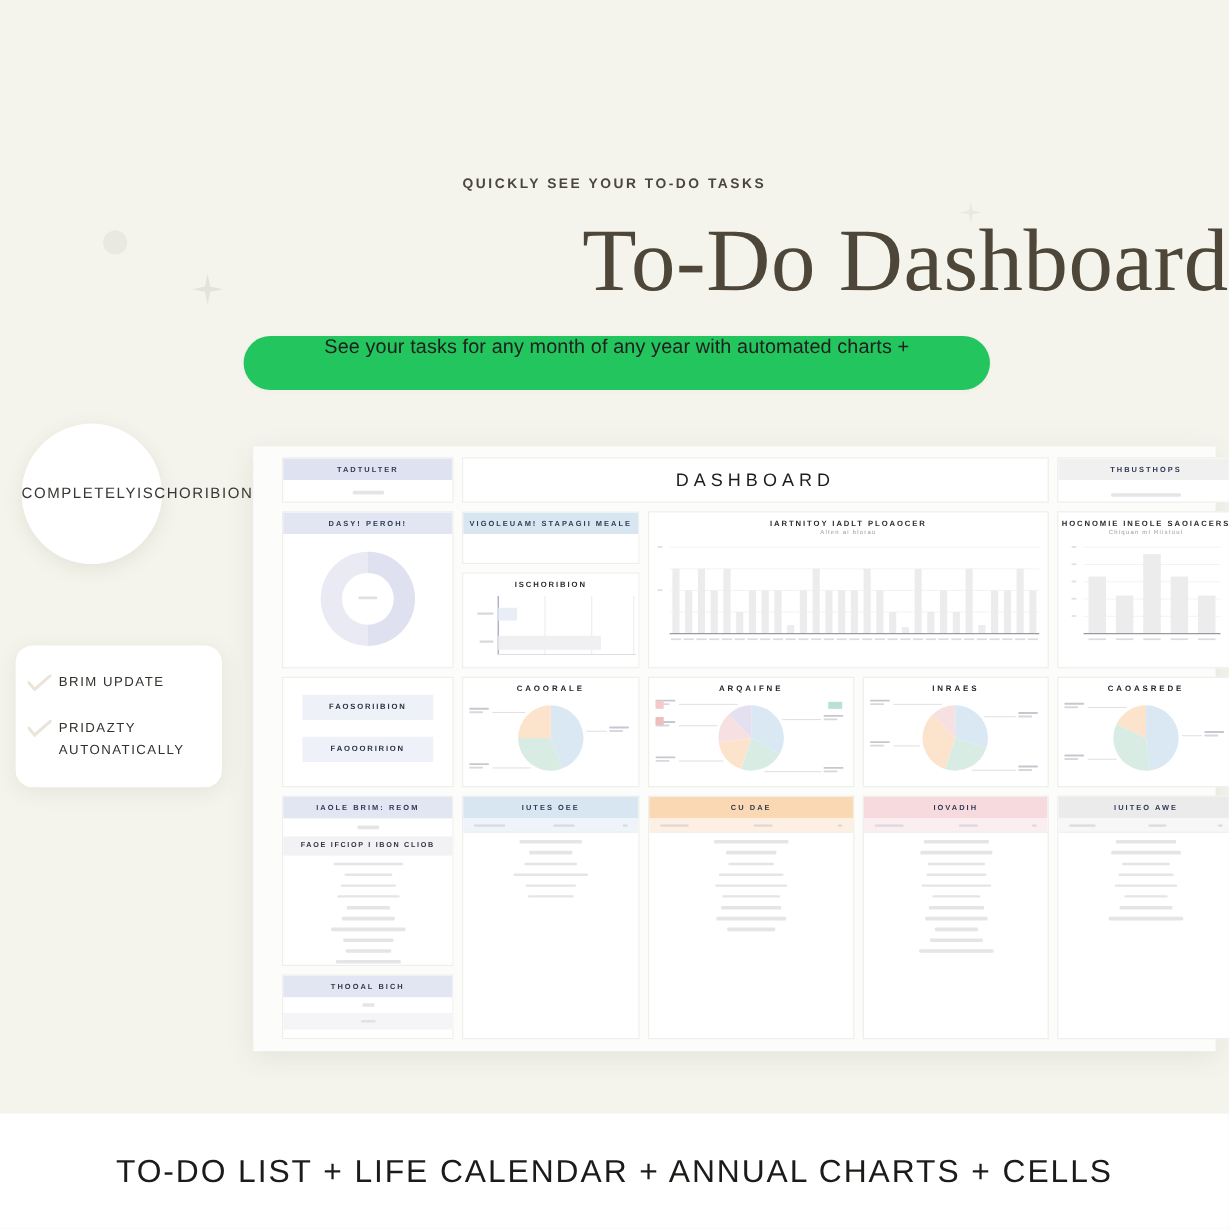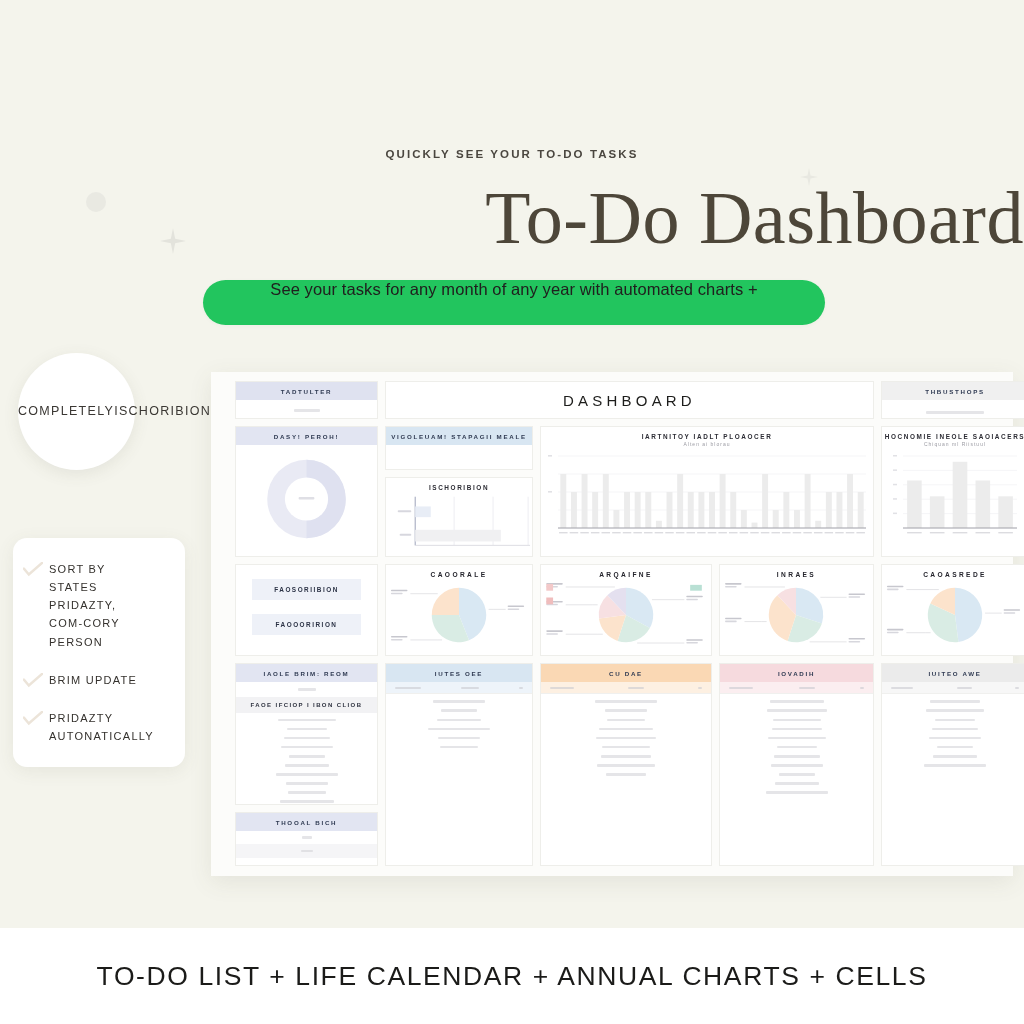--- a/index.html
+++ b/index.html
@@ -174,32 +174,20 @@
 <div class="cta-pill">
   <span>See your tasks for any month of any year with automated charts +</span>
 </div>
 
 <div class="badge-circle">
   <div>COMPLETELY</div>
   <div>ISCHORIBION</div>
 </div>
 
 <div class="feature-card" id="feature-list">
-    <div class="feature-row">
-      <span class="check">
-        <svg viewBox="0 0 24 18" width="20" height="15">
-          <path d="M1 8 L7 15 L23 1" stroke="#ece4d9" stroke-width="3" fill="none" stroke-linecap="round"></path>
-        </svg>
-      </span>
-      <p>SORT BY
-STATES
-PRIDAZTY,
-COM-CORY
-PERSON</p>
-    </div>
     <div class="feature-row">
       <span class="check">
         <svg viewBox="0 0 24 18" width="20" height="15">
           <path d="M1 8 L7 15 L23 1" stroke="#ece4d9" stroke-width="3" fill="none" stroke-linecap="round"></path>
         </svg>
       </span>
       <p>BRIM UPDATE</p>
     </div>
     <div class="feature-row">
       <span class="check">

